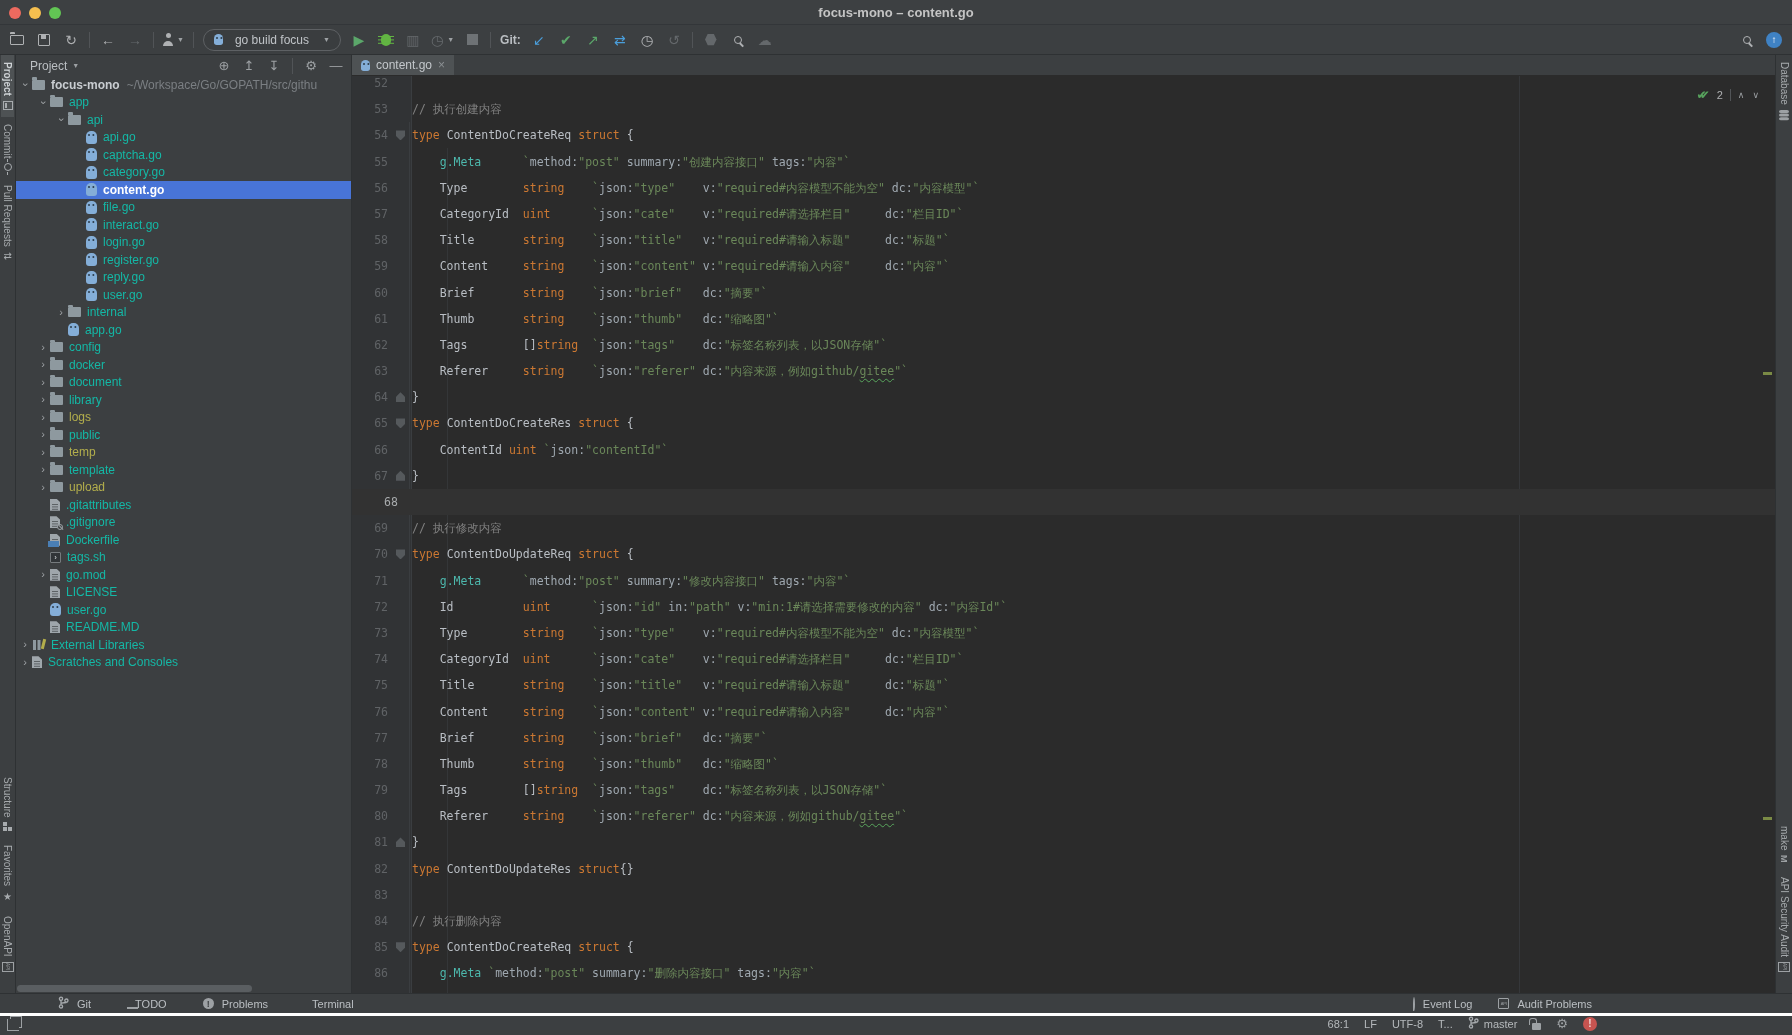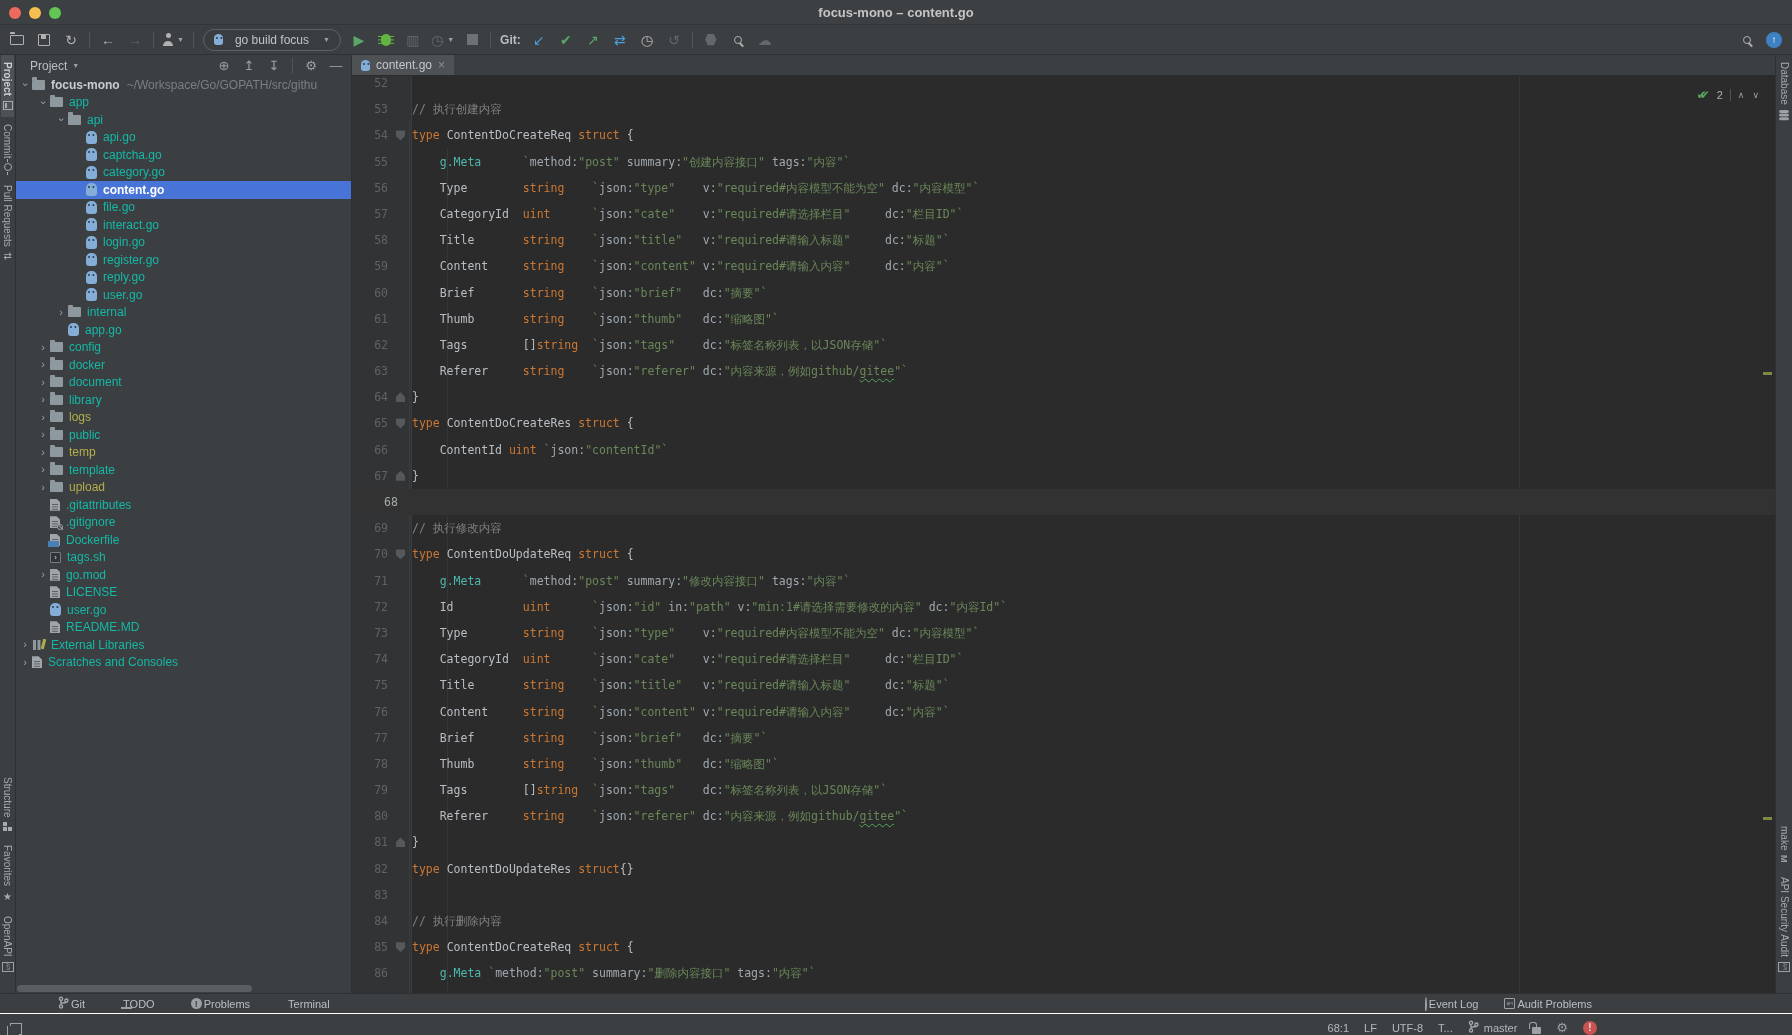--- a/index.html
+++ b/index.html
@@ -130,31 +130,31 @@
   .inspect{position:absolute;top:12px;right:16px;display:flex;align-items:center;gap:7px;font-size:11px;color:#afb1b3;}
   .inspect .chk{color:#57a35d;font-size:12px;letter-spacing:-7px;padding-right:7px;}
   .inspect .updown{color:#9da1a4;font-size:9px;display:flex;gap:8px;}
   .inspect .isep{width:1px;height:12px;background:#515457;}
   .mark{position:absolute;right:3px;width:9px;height:3px;background:#7a8a45;}
 
   
   .bottombar{height:20px;background:#3c3f41;border-top:1px solid #2e3133;display:flex;align-items:center;font-size:11px;color:#bbbfc3;padding:0 8px;}
   .bb-left{display:flex;align-items:center;gap:36px;margin-left:50px;}
   .bb-right{margin-left:auto;display:flex;align-items:center;gap:26px;margin-right:192px;}
-  .bb-item{display:flex;align-items:center;gap:2px;}
+  .bb-item{display:flex;align-items:center;gap:8px;}
   .i-todo{width:11px;height:8px;border-top:1.6px solid #9da1a4;border-bottom:1.6px solid #9da1a4;position:relative;}
   .i-todo::before{content:"";position:absolute;left:0;top:2.6px;width:11px;height:1.6px;background:#9da1a4;}
   .i-problem{width:11px;height:11px;border-radius:50%;background:#9da1a4;color:#3c3f41;font-size:9px;font-weight:bold;display:flex;align-items:center;justify-content:center;}
   .i-problem::before{content:"!";}
   .i-balloon{width:11px;height:11px;border:1.4px solid #9da1a4;border-radius:50% 50% 50% 10%;}
   .i-apidoc{width:11px;height:11px;border:1.3px solid #9da1a4;border-radius:1px;display:flex;align-items:center;justify-content:center;font-size:4px;color:#9da1a4;}
   .i-apidoc::before{content:"API";}
 
   
-  .statusbar{height:22px;background:#3c3f41;border-top:1px solid #ffffff;display:flex;align-items:flex-end;font-size:11px;color:#b5b9bc;padding:0 9px;}
+  .statusbar{height:22px;background:#3c3f41;border-top:3px solid #ffffff;display:flex;align-items:flex-start;font-size:11px;color:#b5b9bc;padding:0 9px;}
   .i-hidewin{width:12px;height:12px;border:1.3px solid #9da1a4;position:relative;margin-left:1px;}
   .i-hidewin::before{content:"";position:absolute;left:-4px;bottom:-4px;width:11px;height:11px;border-left:1.3px solid #9da1a4;border-bottom:1.3px solid #9da1a4;background:#3c3f41;}
   .sb-right{margin-left:auto;display:flex;align-items:center;gap:15px;margin-right:186px;}
   .sb-item{display:flex;align-items:center;gap:5px;}
   .i-lock{width:9px;height:7px;background:#9da1a4;border-radius:1px;position:relative;margin-top:5px;}
   .i-lock::before{content:"";position:absolute;top:-5px;left:-3px;width:6px;height:6px;border:1.5px solid #9da1a4;border-bottom:none;border-radius:3px 3px 0 0;}
   .i-red{width:14px;height:14px;border-radius:50%;background:#c75450;color:#f2dcdb;font-size:10px;font-weight:bold;display:flex;align-items:center;justify-content:center;}
   .i-red::before{content:"!";}
   .i-gearb{font-size:13px;color:#9da1a4;line-height:1;}
 </style>

